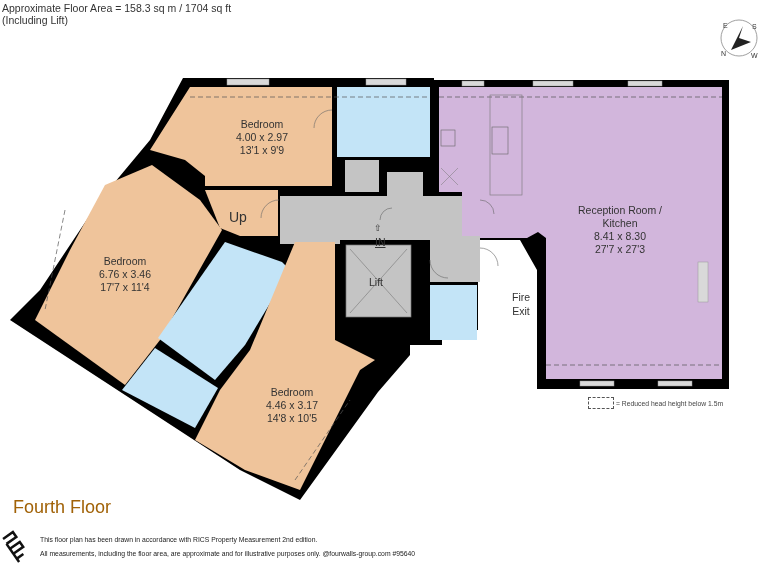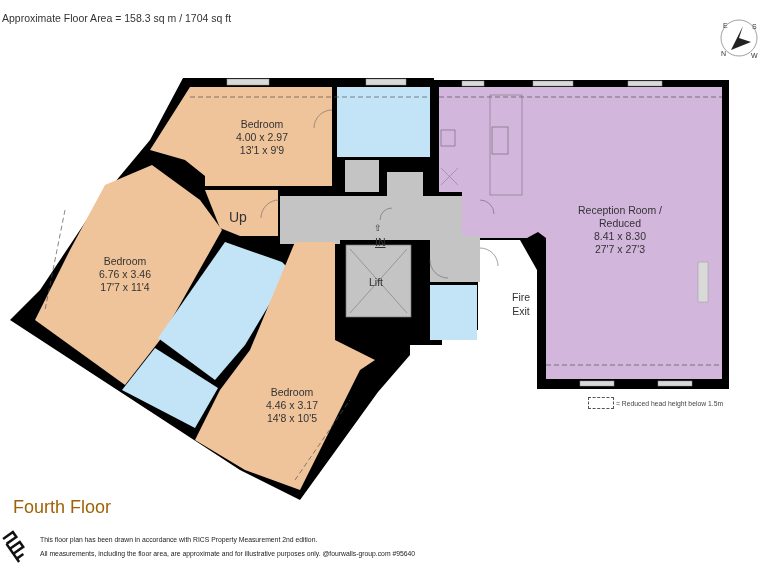--- a/index.html
+++ b/index.html
@@ -1,32 +1,33 @@
 <!DOCTYPE html>
 <html><head>
   <meta charset="utf-8">
   <style>
     html, body { margin: 0; padding: 0; background: #ffffff; }
     body { width: 768px; height: 576px; position: relative; overflow: hidden; font-family: "Liberation Sans", sans-serif; color: #222; }
-    .header-text { position: absolute; left: 2px; top: 12px; font-size: 10.5px; line-height: 12px; color: #333; }
+    .header-text { position: absolute; left: 2px; top: 2px; font-size: 10.5px; line-height: 12px; color: #333; }
     .compass { position: absolute; left: 717px; top: 16px; width: 44px; height: 44px; }
     .plan { position: absolute; left: 0; top: 0; width: 768px; height: 576px; }
     .room-label { position: absolute; text-align: center; font-size: 10.5px; line-height: 13px; color: #333; }
     .small-label { position: absolute; font-size: 10.5px; color: #333; }
     .title { position: absolute; left: 13px; top: 497px; font-size: 18px; color: #a16207; }
     .logo { position: absolute; left: 2px; top: 527px; width: 28px; height: 40px; }
     .disclaimer { position: absolute; left: 40px; font-size: 6.8px; color: #222; }
     .legend { position: absolute; left: 588px; top: 397px; font-size: 6.8px; color: #444; display: flex; align-items: center; gap: 2px; }
     .legend-box { width: 24px; height: 10px; border: 1px dashed #555; }
   </style>
 </head>
 <body>
 
 <div class="header-text">
   <div>Approximate Floor Area = 158.3 sq m / 1704 sq ft</div>
+  <div>(Including Lift)</div>
 </div>
 
 <div class="compass">
   <svg width="44" height="44" viewBox="0 0 44 44">
     <circle cx="22" cy="22" r="18" fill="none" stroke="#888" stroke-width="0.8"></circle>
     <polygon points="14,34 26,10 22,22 34,26" fill="#222"></polygon>
     <text x="6" y="12" font-size="7" fill="#333" font-family="Liberation Sans, sans-serif">E</text>
     <text x="35" y="13" font-size="7" fill="#333" font-family="Liberation Sans, sans-serif">S</text>
     <text x="4" y="40" font-size="7" fill="#333" font-family="Liberation Sans, sans-serif">N</text>
     <text x="34" y="42" font-size="7" fill="#333" font-family="Liberation Sans, sans-serif">W</text>
@@ -103,21 +104,21 @@
   <div>6.76 x 3.46</div>
   <div>17'7 x 11'4</div>
 </div>
 <div class="room-label" style="left:247px; top:386px; width:90px;">
   <div>Bedroom</div>
   <div>4.46 x 3.17</div>
   <div>14'8 x 10'5</div>
 </div>
 <div class="room-label" style="left:560px; top:204px; width:120px;">
   <div>Reception Room /</div>
-  <div>Reduced</div>
+  <div>Kitchen</div>
   <div>8.41 x 8.30</div>
   <div>27'7 x 27'3</div>
 </div>
 
 <div class="small-label" style="left:369px; top:276px;">Lift</div>
 <div class="small-label" style="left:375px; top:236px;text-decoration:underline;">IN</div>
 <div class="small-label" style="left:374px; top:223px; font-size:9px;">⇧</div>
 <div class="small-label" style="left:229px; top:209px; font-size:14px;">Up</div>
 <div class="small-label" style="left:512px; top:290px; line-height:14px;text-align:center;">
   <div>Fire</div>

